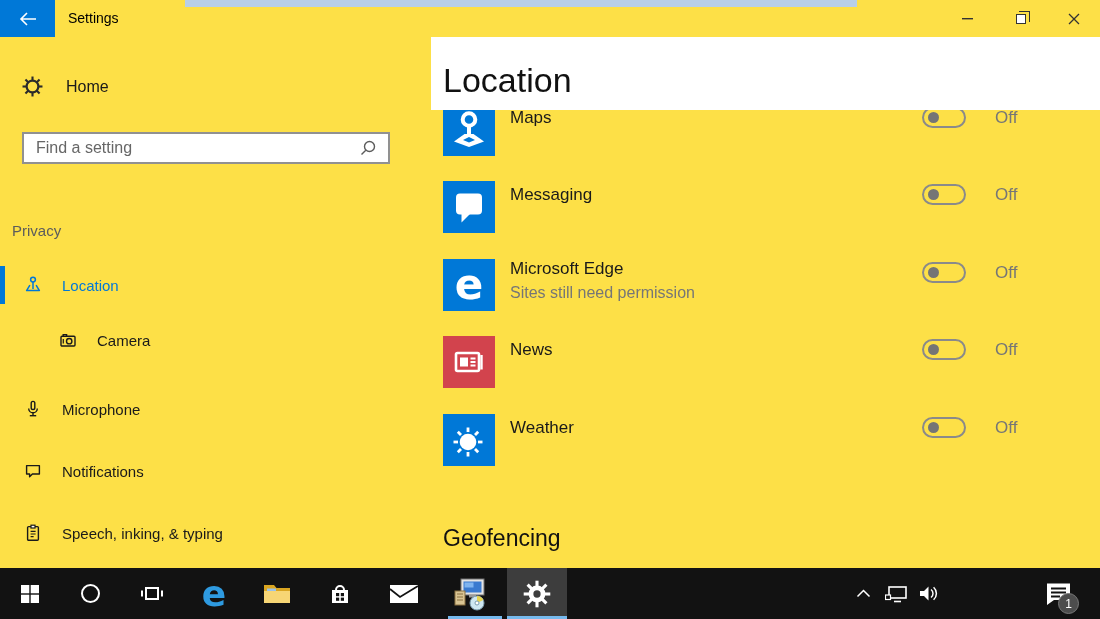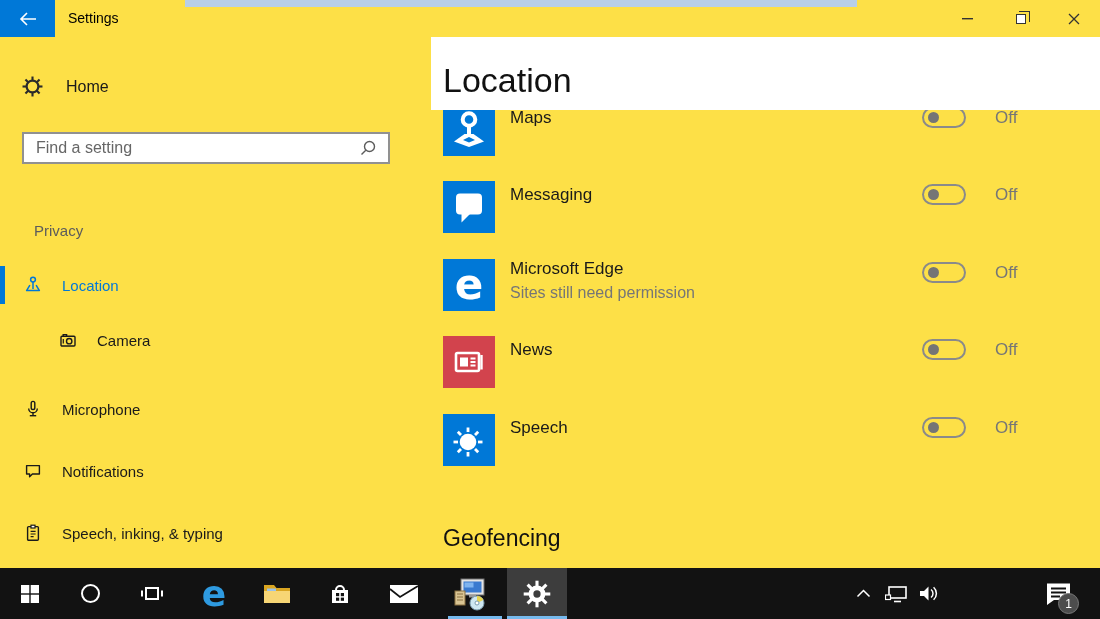--- a/index.html
+++ b/index.html
@@ -16,21 +16,21 @@
 
   
   .home-row { position:absolute; left:22px; top:76px; display:flex; align-items:center; gap:23px; }
   .home-label { font-size:16px; color:#1a1a1a; }
   .search-box { position:absolute; left:22px; top:132px; width:368px; height:32px;
                 border:2px solid #919191; background:#fff; display:flex; align-items:center; }
   .search-box input { flex:1; border:none; outline:none; font-size:16px; color:#333;
                       padding-left:12px; font-family:inherit; background:transparent; }
   .search-box input::placeholder { color:#666; }
   .search-icon-wrap { width:40px; display:flex; justify-content:center; }
-  .side-section { position:absolute; left:34px; top:222px; font-size:15px; color:#5c5c5c; }
+  .side-section { position:absolute; left:12px; top:222px; font-size:15px; color:#5c5c5c; }
   .nav-item { position:absolute; left:0; width:430px; height:44px; display:flex; align-items:center; cursor:pointer; }
   .nav-icon { width:22px; display:flex; justify-content:center; margin-left:22px; }
   .nav-label { margin-left:18px; font-size:15px; color:#1a1a1a; }
   .nav-item.selected .nav-label { color:#0078d7; }
   .sel-bar { position:absolute; left:0; top:3px; width:5px; height:38px; background:#0078d7; }
 
   
   .rows-layer { position:absolute; left:0; top:0; z-index:1; }
   .app-row { position:absolute; left:443px; width:650px; height:52px; }
   .tile { position:absolute; left:0; top:0; width:52px; height:52px; display:flex;
@@ -245,21 +245,21 @@
               <path d="M25 38 V42.5"></path>
             <path d="M10.5 28 H15"></path>
               <path d="M35 28 H39.5"></path>
             <path d="M14.8 17.8 L18 21"></path>
               <path d="M32 35 L35.2 38.2"></path>
             <path d="M35.2 17.8 L32 21"></path>
               <path d="M18 35 L14.8 38.2"></path>
           </g>
         </svg>
       </div>
-      <span class="row-label">Speech</span>
+      <span class="row-label">Weather</span>
       <span class="toggle">
           <span class="knob"></span>
         </span>
       <span class="off-label">Off</span>
     </div>
   </div>
 
   <div class="content-header">
     <h1 class="page-title">Location</h1>
   </div>

